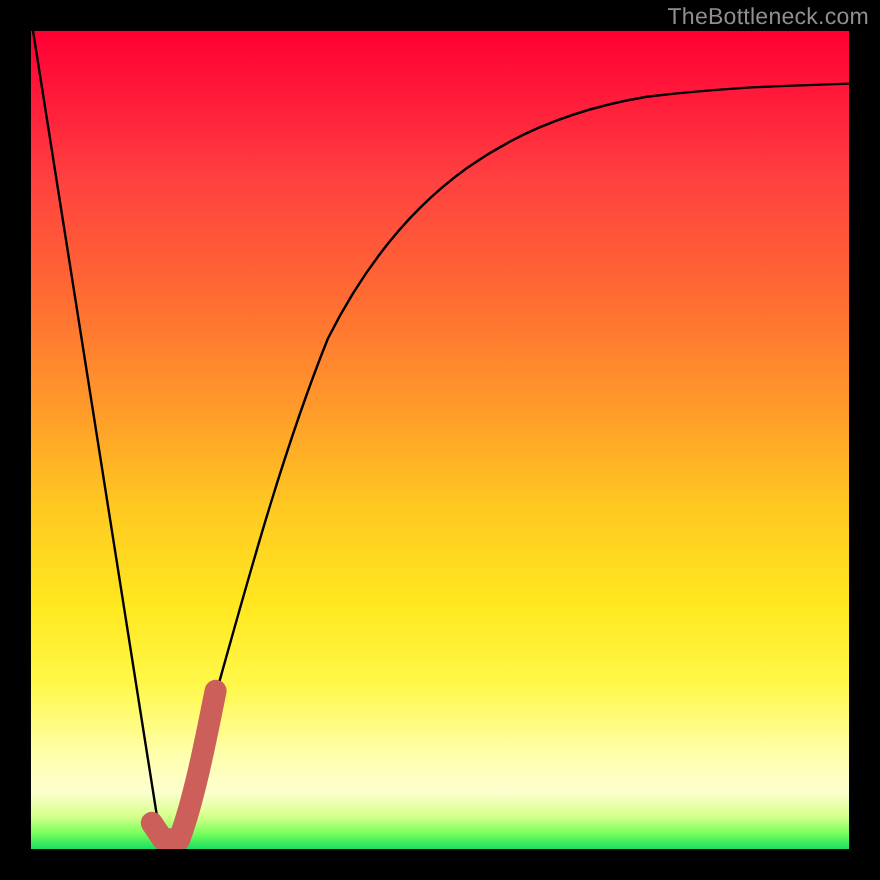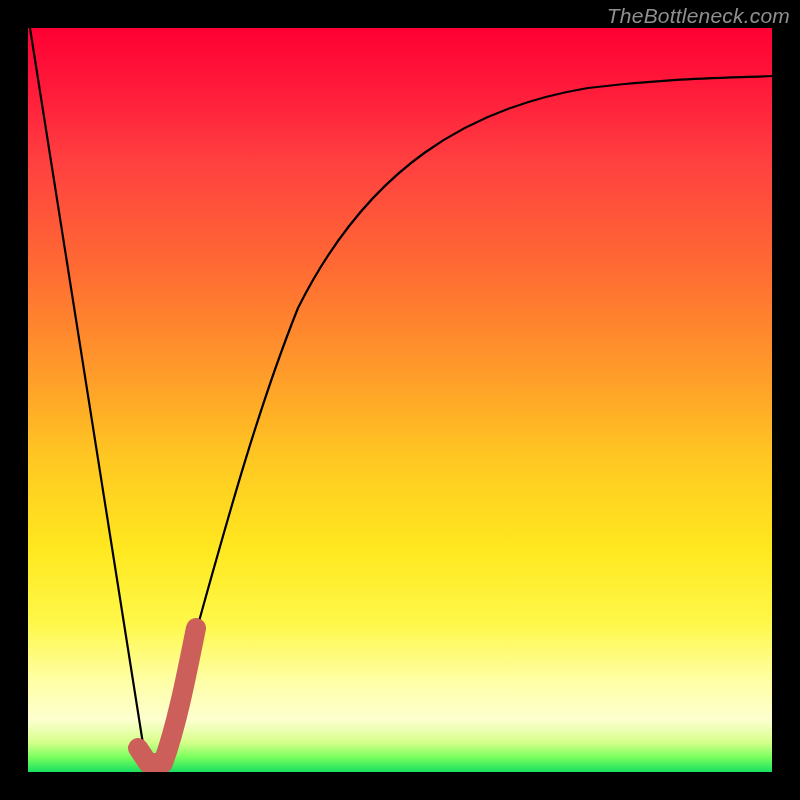--- a/index.html
+++ b/index.html
@@ -8,21 +8,20 @@
     width: 800px;
     height: 800px;
     background: #000;
     overflow: hidden;
     font-family: Arial, Helvetica, sans-serif;
   }
   .frame {
     position: absolute;
     inset: 0;
     background: #000;
-    font-style: italic;
   }
   .plot {
     position: absolute;
     left: 28px;
     top: 28px;
     width: 744px;
     height: 744px;
     overflow: hidden;
   }
   .gradient {

